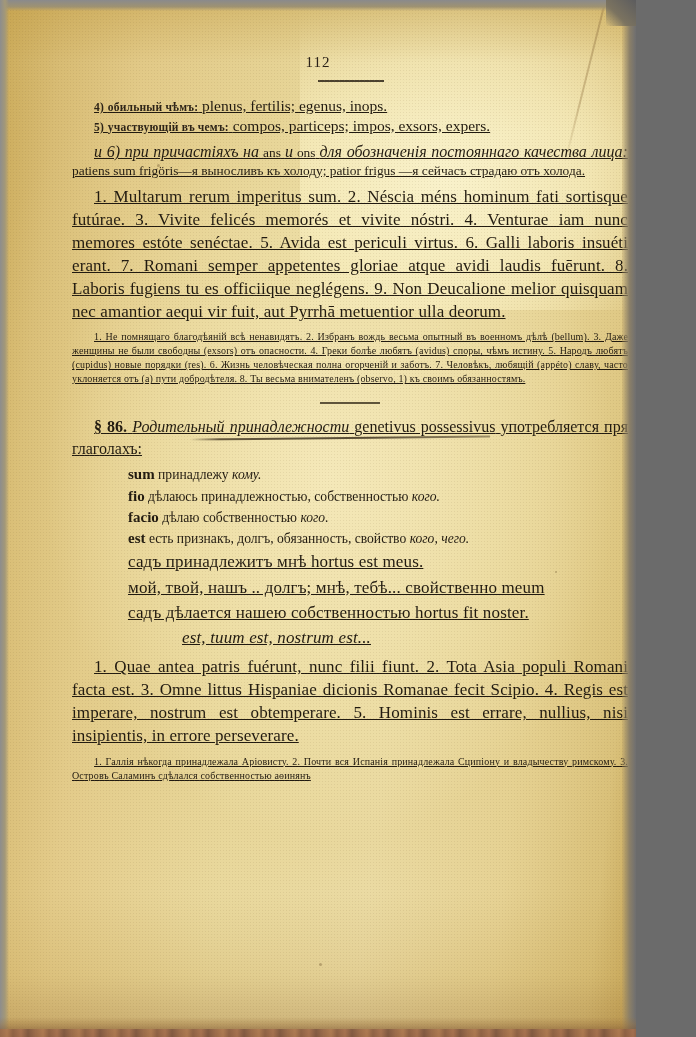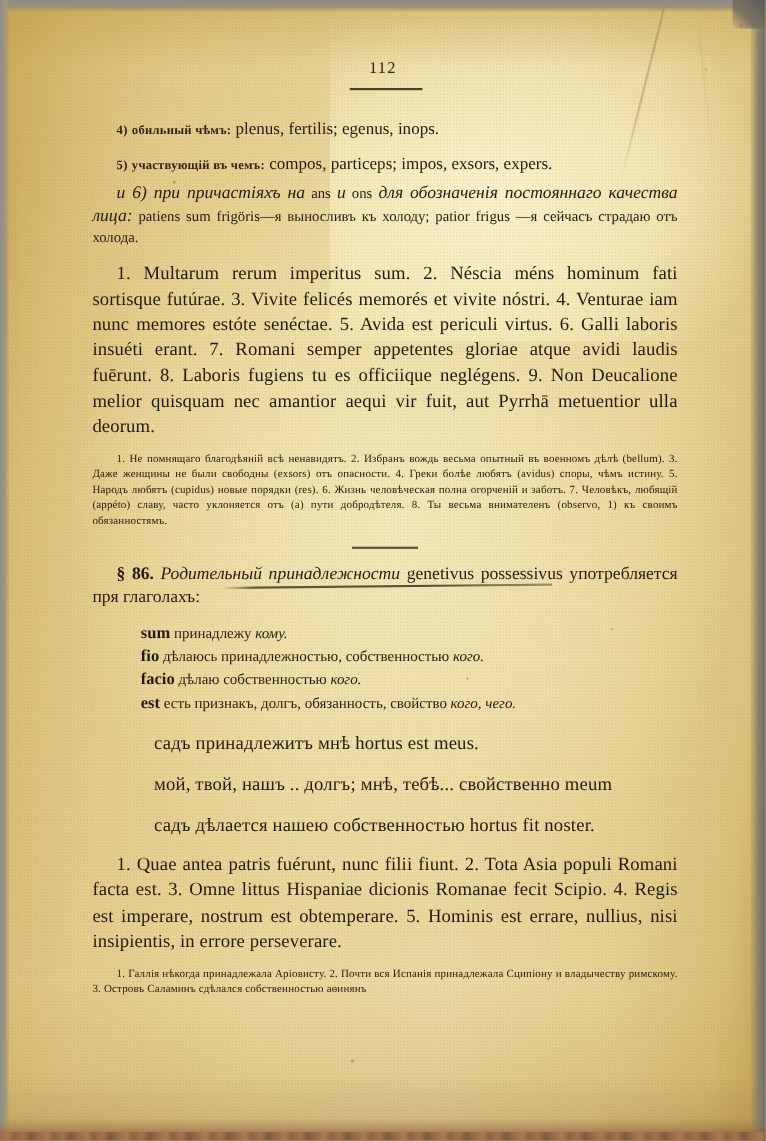--- a/index.html
+++ b/index.html
@@ -3,21 +3,21 @@
 <meta charset="utf-8">
 <title>Scanned Page 112</title>
 <style>
   html, body {
     margin: 0;
     padding: 0;
     background: #6b6b6b;
   }
   #page {
     position: relative;
-    width: 696px;
+    width: 636px;
     height: 1037px;
     overflow: hidden;
     font-family: "Liberation Serif", "DejaVu Serif", serif;
     background: #d6b96e;
   }
 
   
   .scan-bg {
     position: absolute;
     inset: 0;
@@ -126,23 +126,24 @@
   }
 
   .body-col {
     position: absolute;
     left: 72px;
     top: 96px;
     width: 556px;
   }
 
   p {
-    margin: 12px;
+    margin: 0;
     text-align: justify;
     text-justify: inter-word;
+    text-decoration: underline;
   }
 
   
   .lat   { font-family: "Liberation Serif", "DejaVu Serif", serif; }
   .rus   { font-family: "Liberation Serif", "DejaVu Serif", serif; }
   .it    { font-style: italic; }
 
   .lvl-item {
     font-size: 15.5px;
     line-height: 1.28;
@@ -308,20 +309,21 @@
         <li>
           <span class="hw lat">est</span>
           <span class="rus">есть признакъ, долгъ, обязанность, свойство </span><span class="it rus">кого, чего.</span>
         </li>
       </ul>
 
 
       <p class="small-ex">садъ принадлежитъ мнѣ hortus est meus.</p>
       <p class="small-ex c3">мой, твой, нашъ .. долгъ; мнѣ, тебѣ... свойственно meum</p>
       <p class="small-ex c2">садъ дѣлается нашею собственностью hortus fit noster.</p>
+      <p class="small-ex cont it">est, tuum est, nostrum est...</p>
 
       <p class="exercise lat">1. Quae antea patris fuérunt, nunc filii fiunt. 2. Tota Asia populi Romani facta est. 3. Omne littus Hispaniae dicionis Romanae fecit Scipio. 4. Regis est imperare, nostrum est obtemperare. 5. Hominis est errare, nullius, nisi insipientis, in errore perseverare.</p>
 
       <p class="exercise-ru rus">1. Галлiя нѣкогда принадлежала Арiовисту. 2. Почти вся Испанiя принадлежала Сципiону и владычеству римскому. 3. Островъ Саламинъ сдѣлался собственностью аѳинянъ</p>
 
     </div>
   </div>
 
   <div class="speck" style="left:672px; top:22px; width:3px; height:3px;"></div>
   <div class="speck" style="left:157px; top:164px; width:3px; height:3px;"></div>

